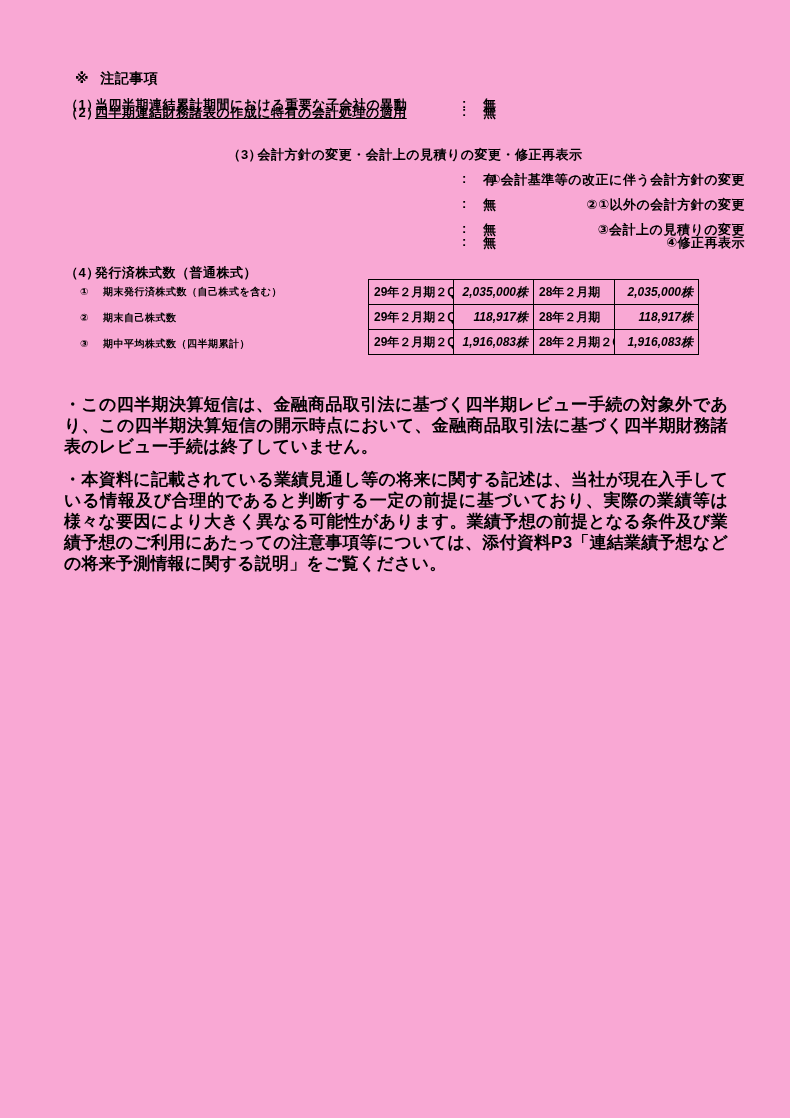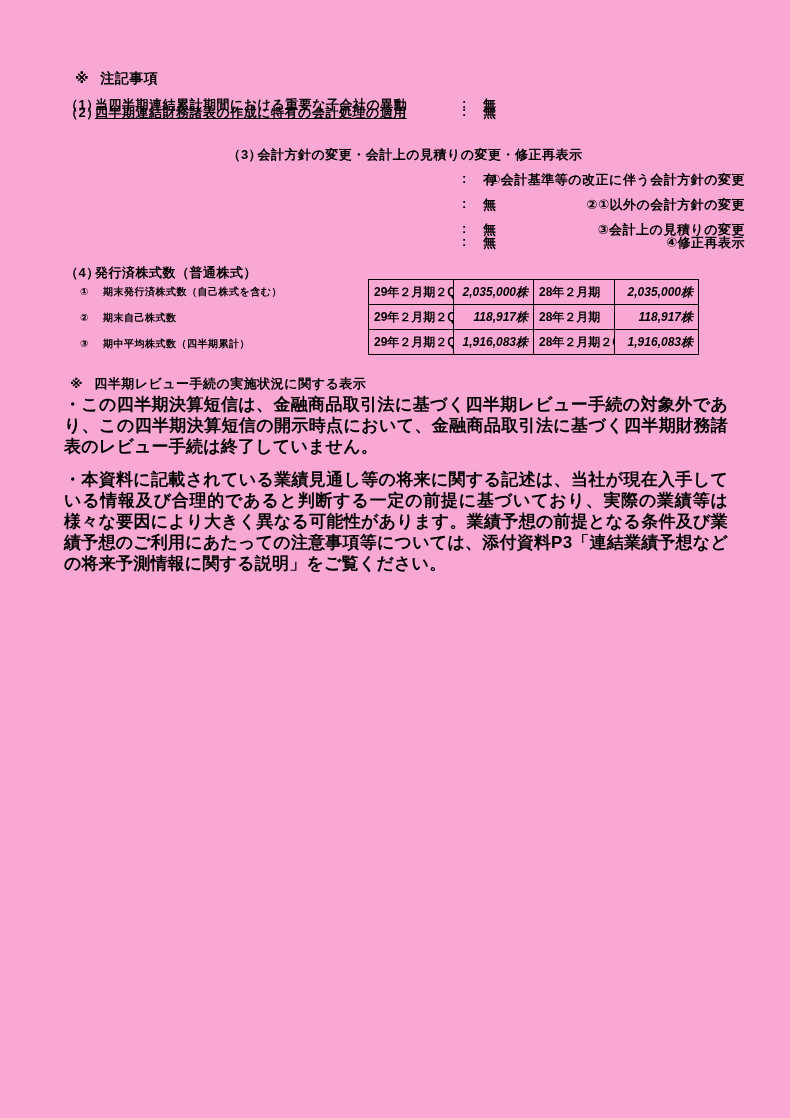--- a/index.html
+++ b/index.html
@@ -170,20 +170,17 @@
       </tr>
       <tr>
         <td class="period">29年２月期２Q</td>
         <td class="num">1,916,083株</td>
         <td class="period">28年２月期２Q</td>
         <td class="num">1,916,083株</td>
       </tr>
     </tbody>
   </table>
 
-  <div class="sec-head sub-head" style="top:375px;">
-    <span class="marker">※</span><span>四半期レビュー手続の実施状況に関する表示</span>
-  </div>
   <div class="para" style="top:394px;">・この四半期決算短信は、金融商品取引法に基づく四半期レビュー手続の対象外であり、この四半期決算短信の開示時点において、金融商品取引法に基づく四半期財務諸表のレビュー手続は終了していません。</div>
 
   <div class="para" style="top:469px;">・本資料に記載されている業績見通し等の将来に関する記述は、当社が現在入手している情報及び合理的であると判断する一定の前提に基づいており、実際の業績等は様々な要因により大きく異なる可能性があります。業績予想の前提となる条件及び業績予想のご利用にあたっての注意事項等については、添付資料P3「連結業績予想などの将来予測情報に関する説明」をご覧ください。</div>
 
 </div>
 
 </body></html>

